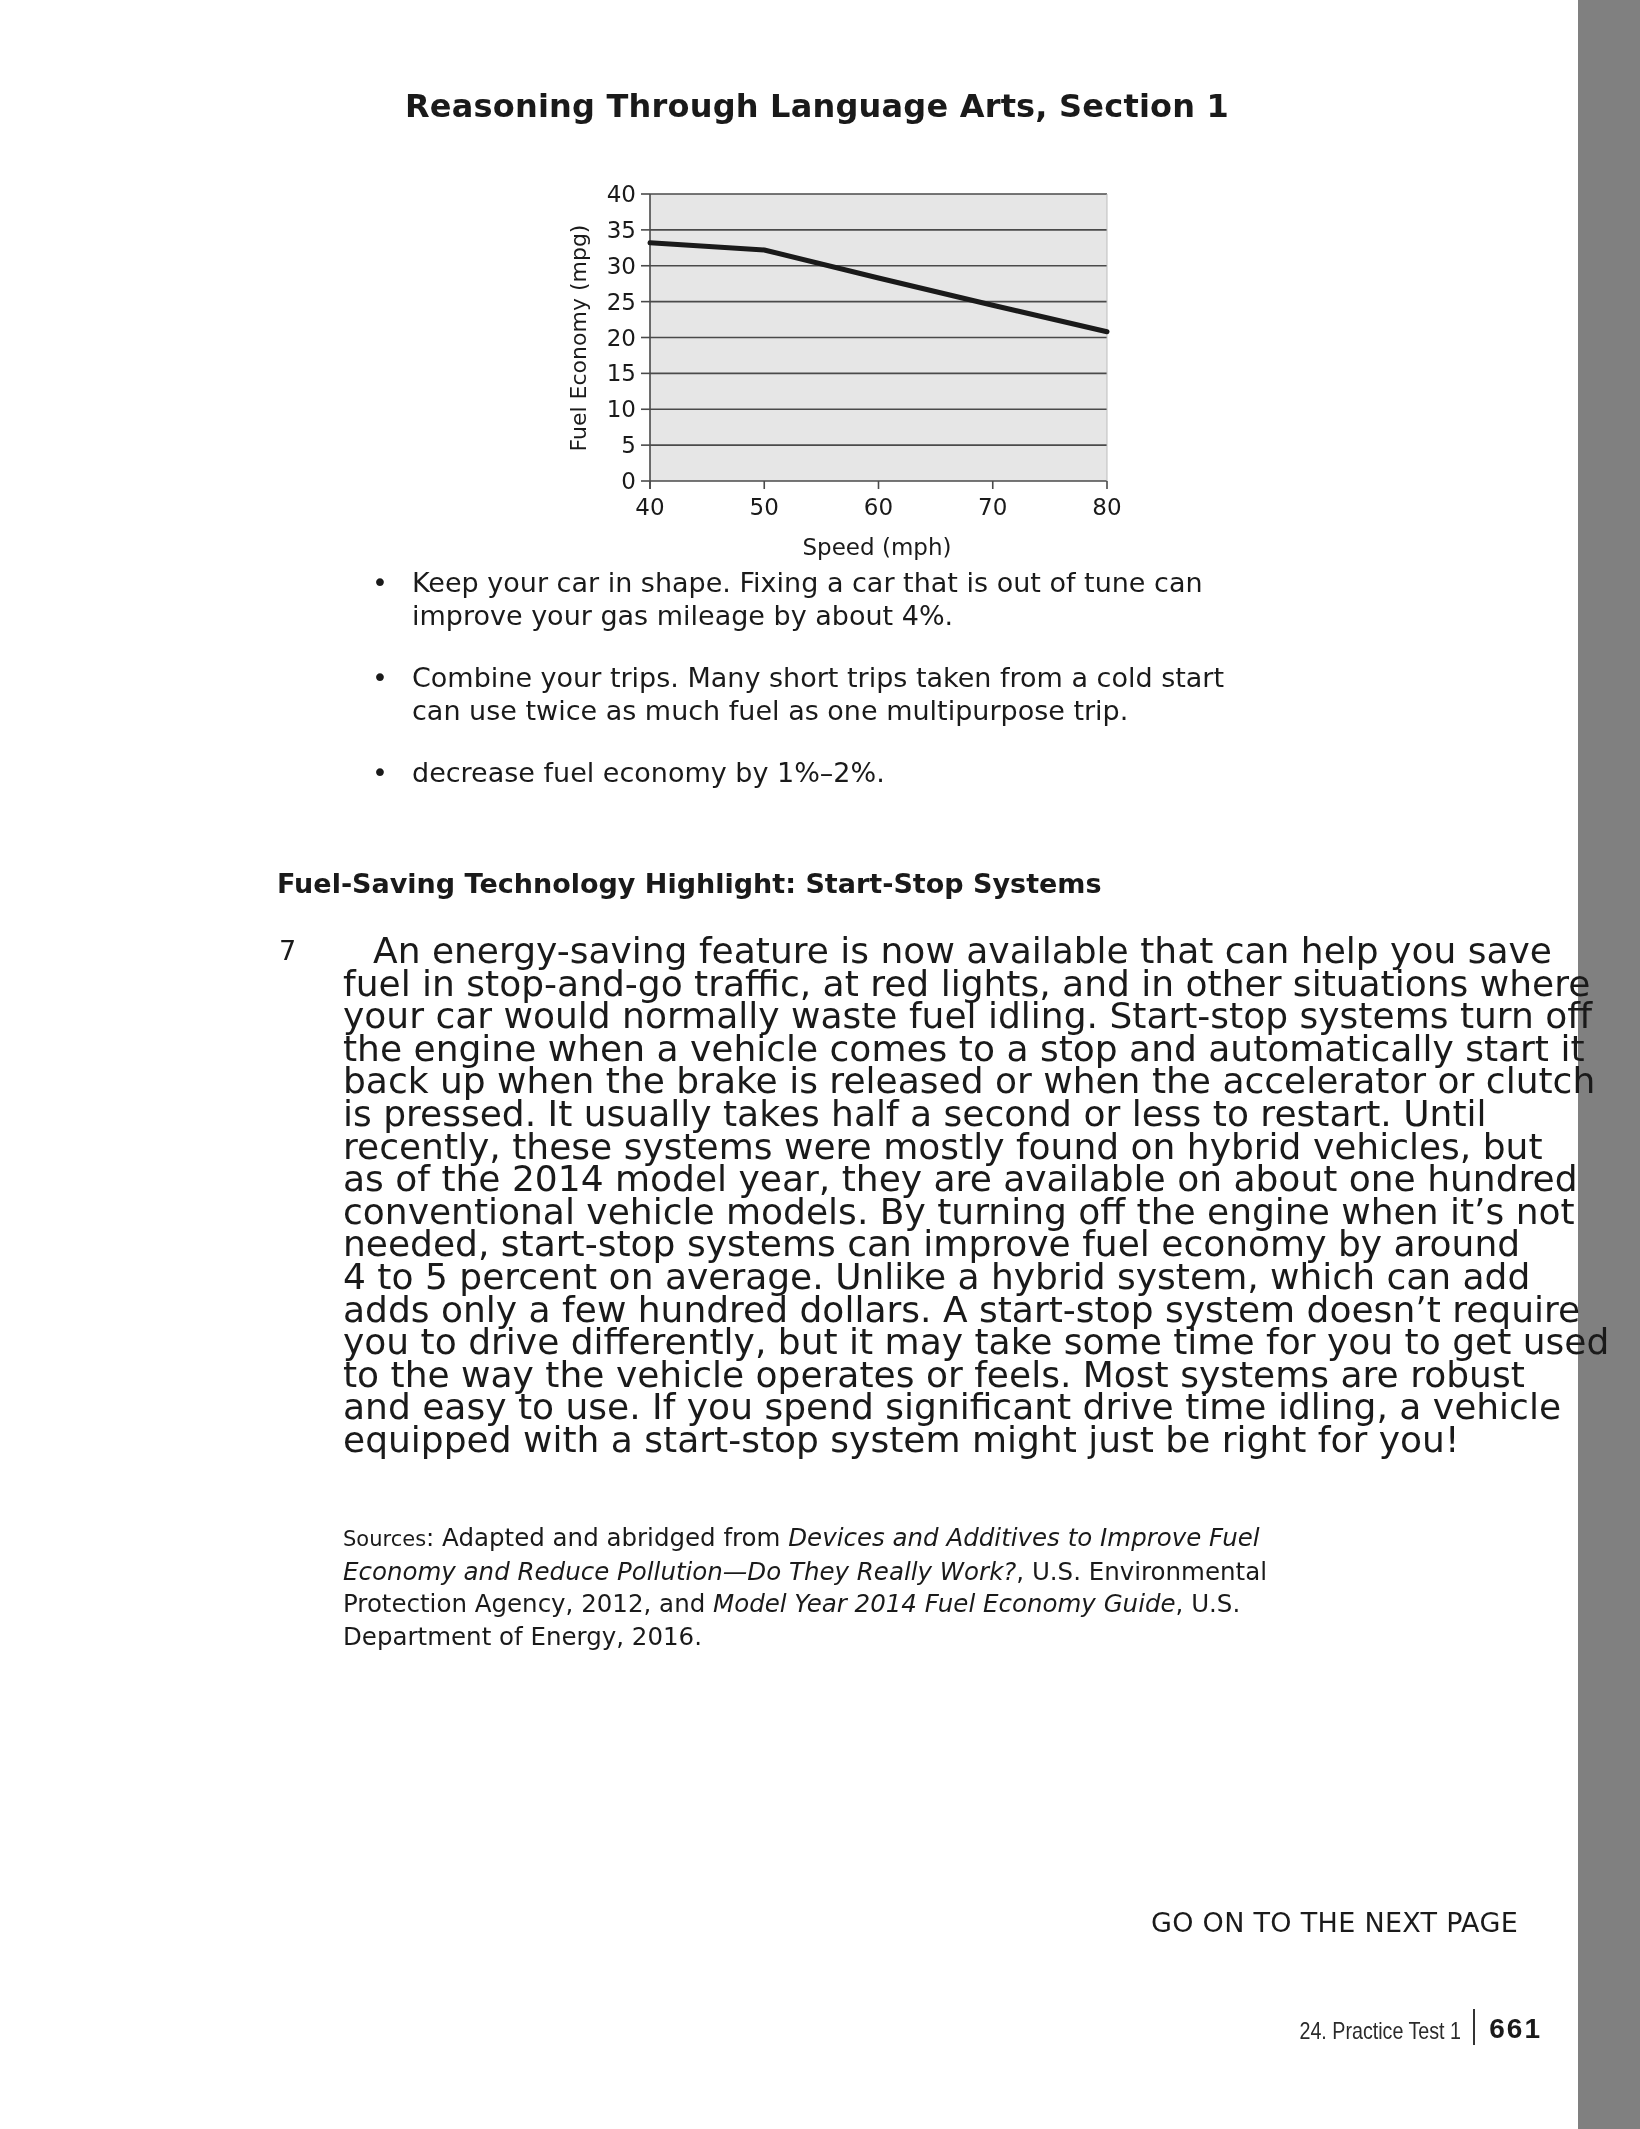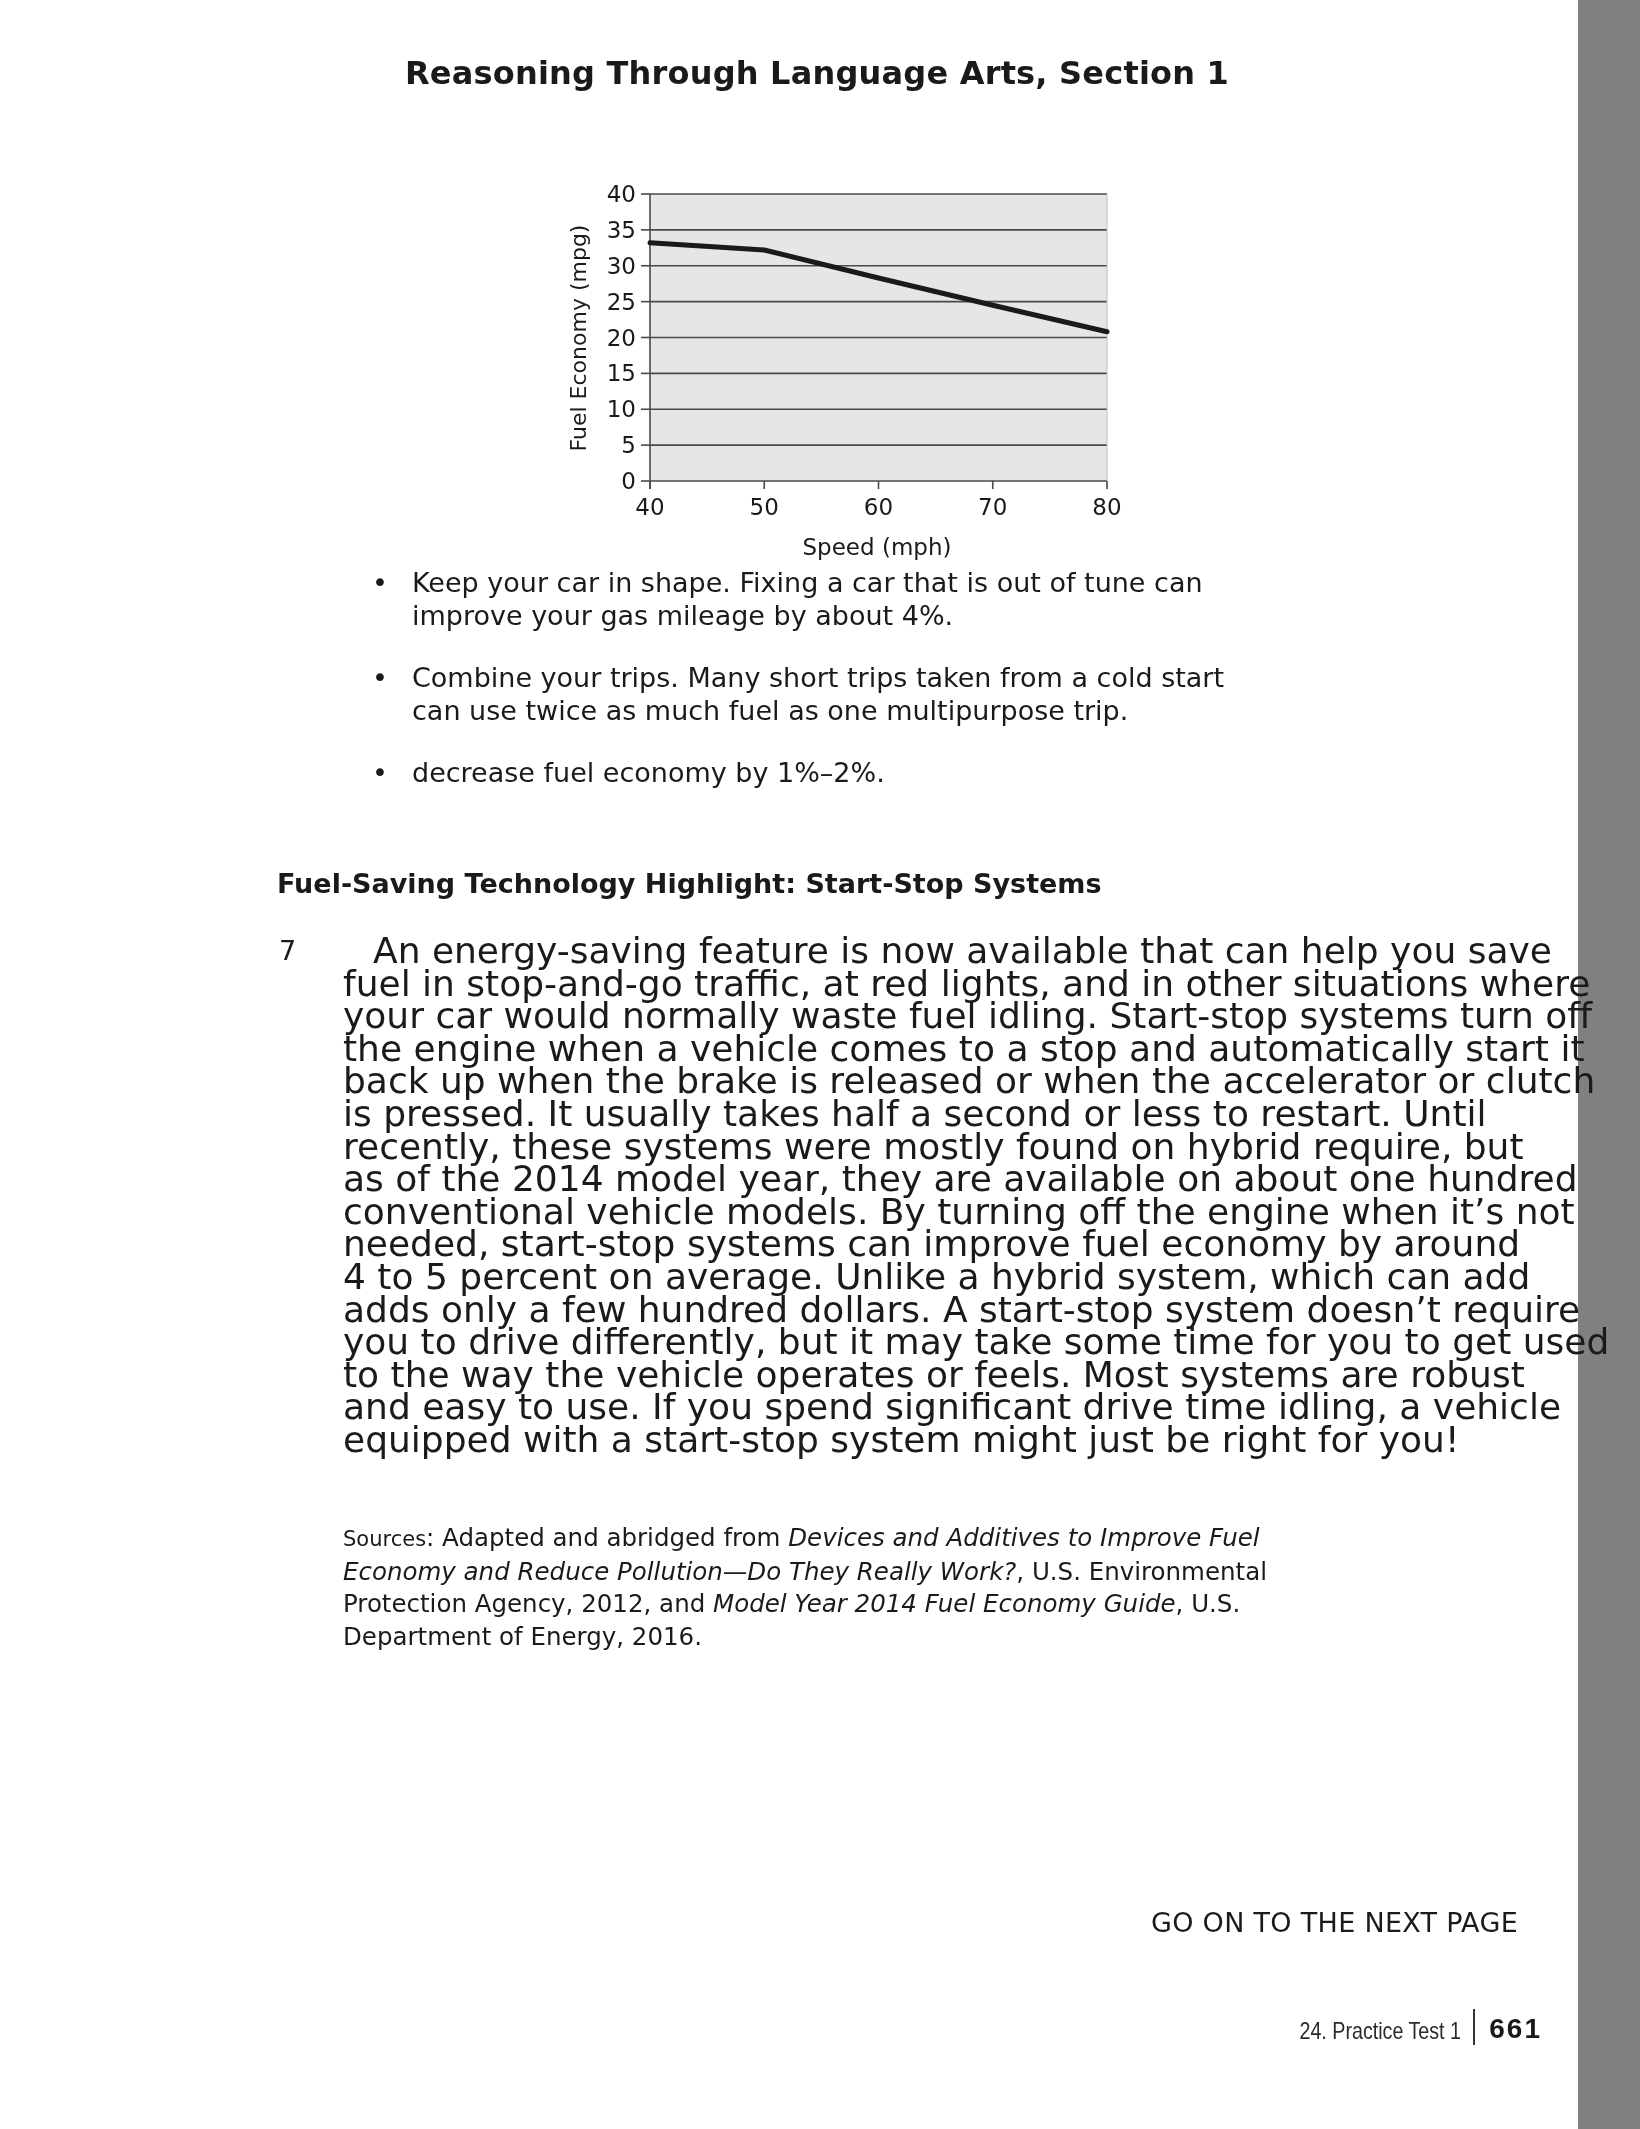--- a/index.html
+++ b/index.html
@@ -10,21 +10,21 @@
   }
   .side-bar {
     position: absolute; left: 1578px; top: 0; width: 62px; height: 2129px;
     background: #808080;
   }
   .page-title {
     position: absolute; left: 0; width: 1640px; top: 54px; text-align: center;
     font-family: "DejaVu Sans", sans-serif; font-weight: bold; font-size: 32px;
     letter-spacing: 0.2px; padding-right: 0;
   }
-  .page-title span { display: inline-block; margin-left: -6px; }
+  .page-title span { display: inline-block; margin-left: -6px; margin-top: 33px; }
   #chart { position: absolute; left: 0; top: 0; }
   .chart-text { font-family: "DejaVu Sans", sans-serif; fill: #1a1a1a; }
   .bullets {
     position: absolute; left: 372px; top: 566px; width: 960px;
     font-size: 27px; line-height: 33px; margin: 0; padding: 0; list-style: none;
   }
   .bullets li { position: relative; padding-left: 40px; margin-bottom: 29px; }
   .bullets li .bullet { position: absolute; left: 0; top: 0; }
   .section-heading {
     position: absolute; left: 277px; top: 868px; font-size: 27px; font-weight: bold;
@@ -135,21 +135,21 @@
 
 <div class="para-num">7</div>
 
 <div class="para" id="para">
     <span class="line first">An energy-saving feature is now available that can help you save</span>
     <span class="line">fuel in stop-and-go traffic, at red lights, and in other situations where</span>
     <span class="line">your car would normally waste fuel idling. Start-stop systems turn off</span>
     <span class="line">the engine when a vehicle comes to a stop and automatically start it</span>
     <span class="line">back up when the brake is released or when the accelerator or clutch</span>
     <span class="line">is pressed. It usually takes half a second or less to restart. Until</span>
-    <span class="line">recently, these systems were mostly found on hybrid require, but</span>
+    <span class="line">recently, these systems were mostly found on hybrid vehicles, but</span>
     <span class="line">as of the 2014 model year, they are available on about one hundred</span>
     <span class="line">conventional vehicle models. By turning off the engine when it’s not</span>
     <span class="line">needed, start-stop systems can improve fuel economy by around</span>
     <span class="line">4 to 5 percent on average. Unlike a hybrid system, which can add</span>
     <span class="line">adds only a few hundred dollars. A start-stop system doesn’t require</span>
     <span class="line">you to drive differently, but it may take some time for you to get used</span>
     <span class="line">to the way the vehicle operates or feels. Most systems are robust</span>
     <span class="line">and easy to use. If you spend significant drive time idling, a vehicle</span>
     <span class="line">equipped with a start-stop system might just be right for you!</span>
   </div>

